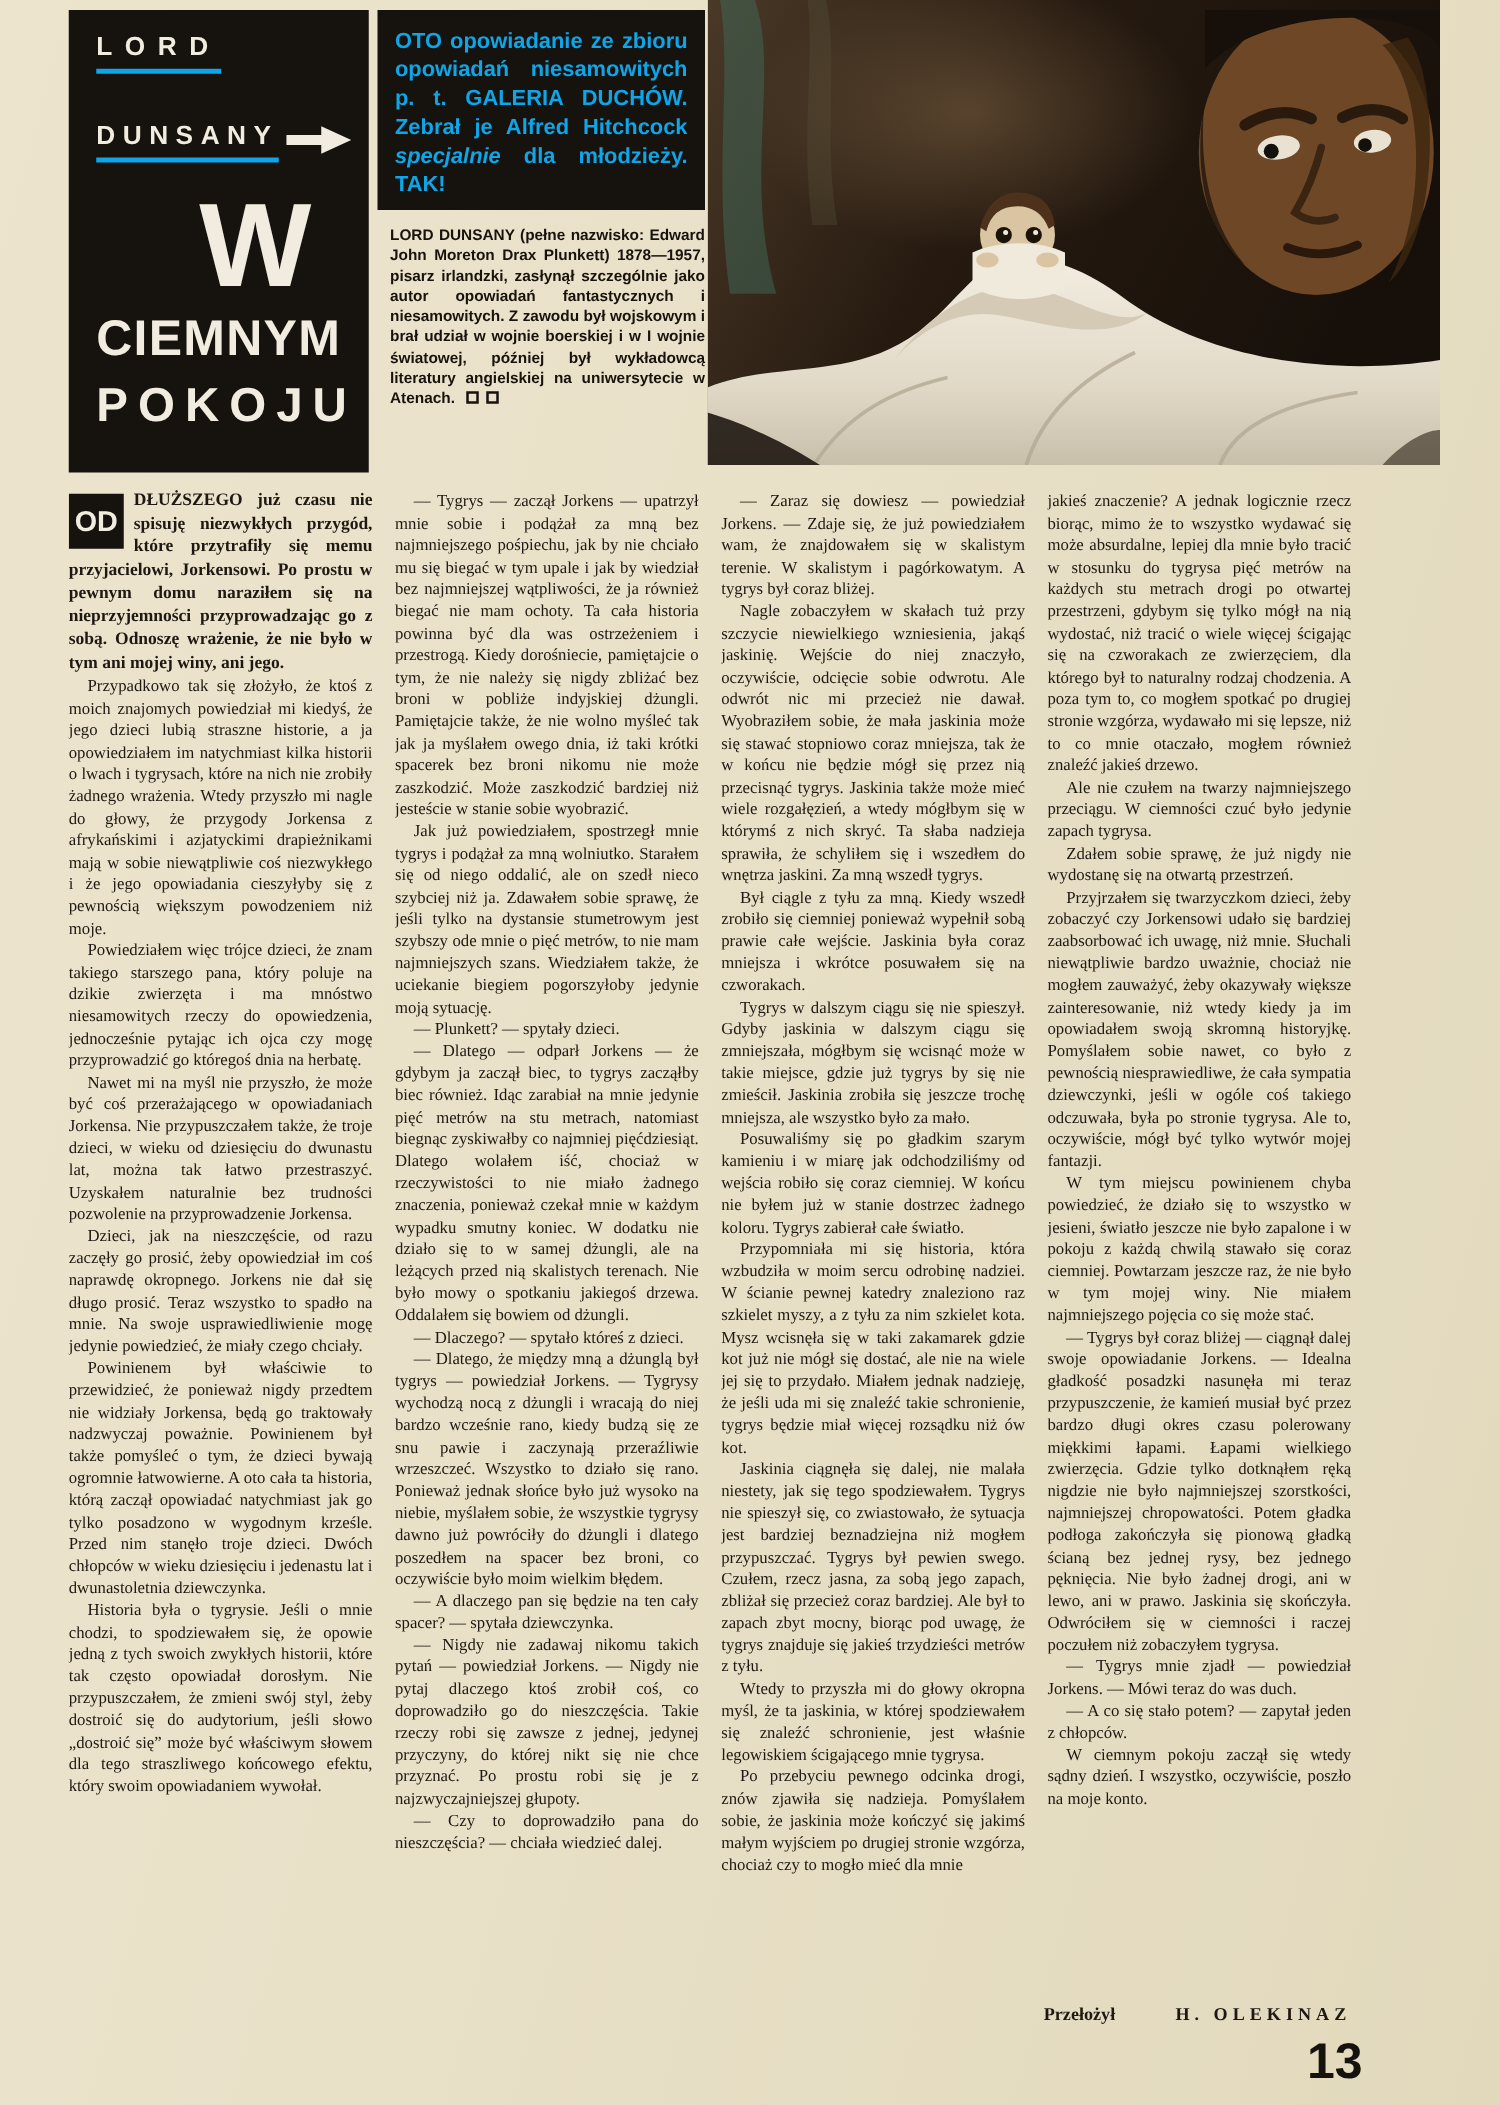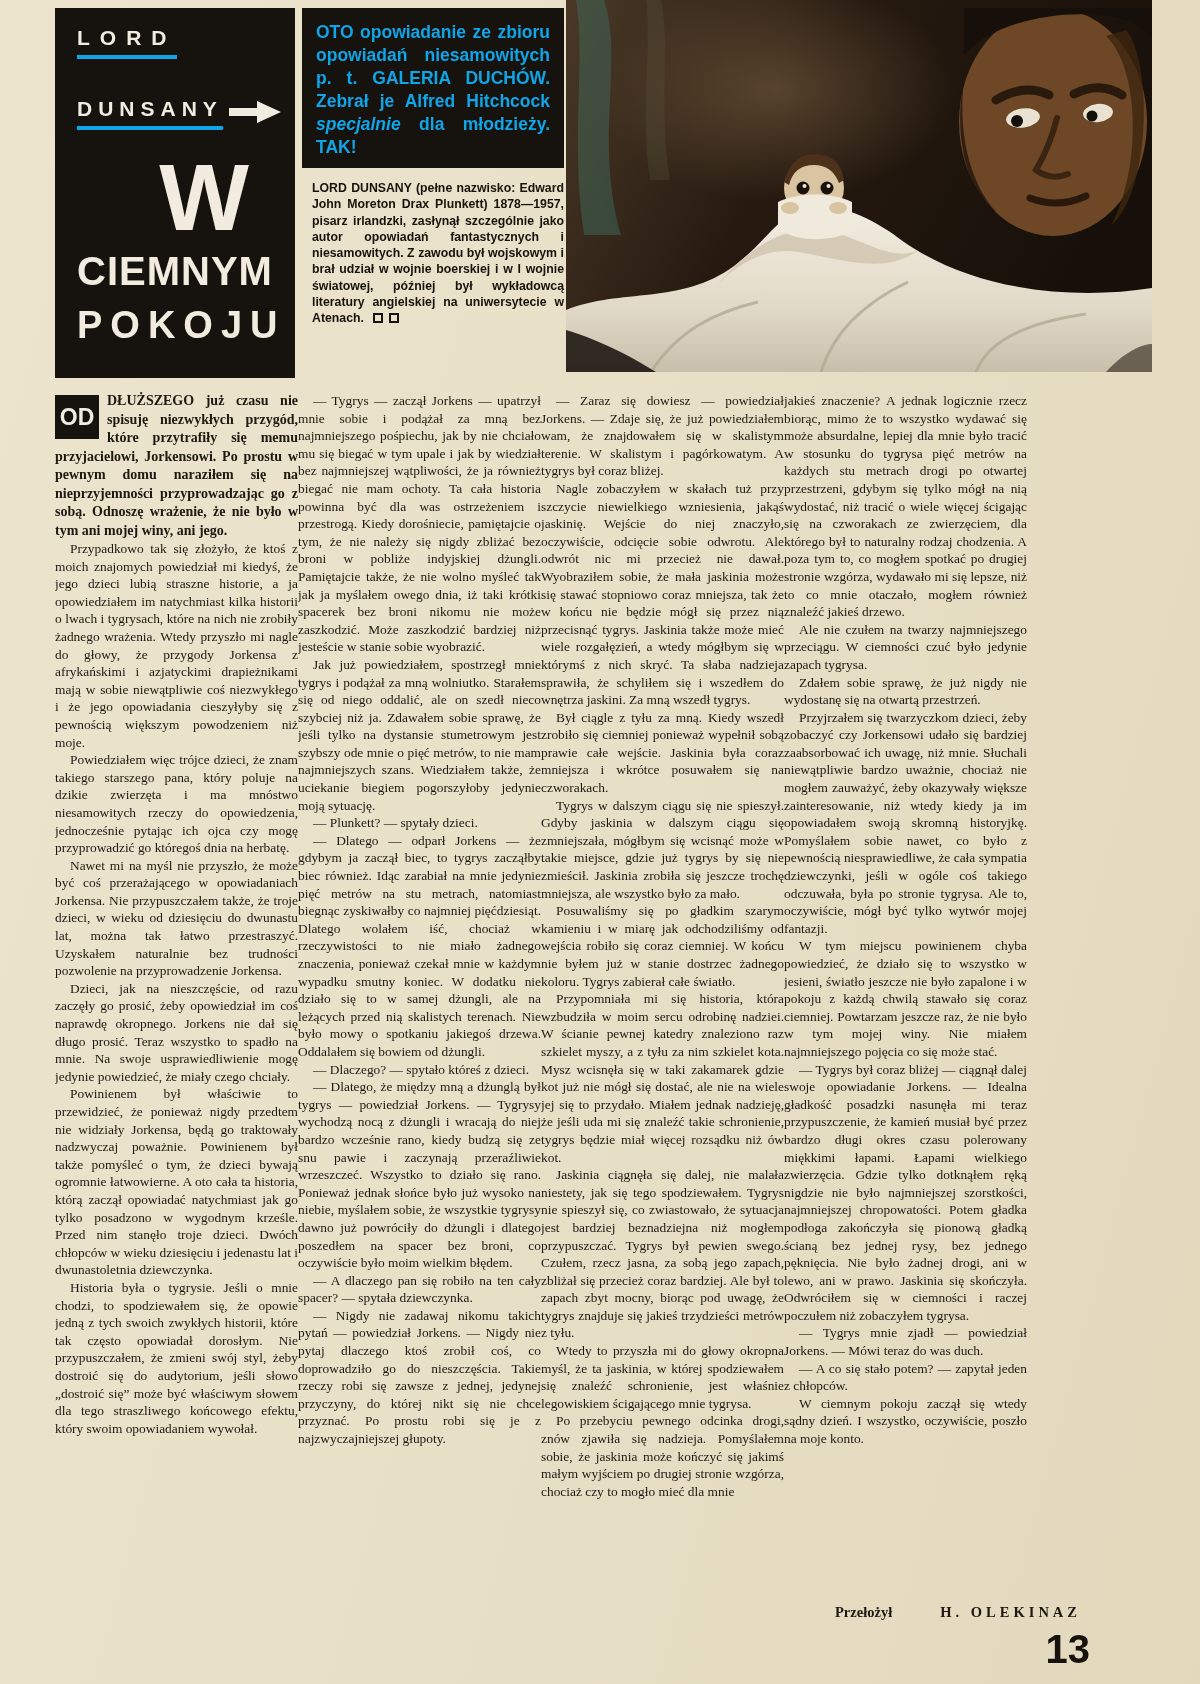--- a/index.html
+++ b/index.html
@@ -31,21 +31,21 @@
   
   .bio-box{position:absolute;left:312px;top:180px;width:252px;height:190px;
            font-family:"Liberation Sans",sans-serif;font-weight:bold;font-size:12.3px;
            line-height:16.3px;text-align:justify;color:#17130c;}
   .sq{display:inline-block;width:10px;height:10px;border:2px solid #17130c;margin-left:6px;vertical-align:-1px;}
 
   
   .illustration{position:absolute;left:566px;top:0;width:586px;height:372px;overflow:hidden;}
 
   
-  .columns{position:absolute;left:55px;top:392px;width:1026px;height:1244px;display:flex;}
+  .columns{position:absolute;left:55px;top:392px;width:1026px;height:1244px;display:flex;gap:18px;}
   .col{width:243px;flex:0 0 243px;overflow:hidden;max-height:1244px;}
   .col:last-child{max-height:1200px;}
   p.para{font-size:13.4px;line-height:17.6px;text-align:justify;text-indent:15px;}
   p.lead{font-weight:bold;font-size:14px;line-height:18.5px;text-indent:0;}
   p.cont{text-indent:0;}
   .dropcap{float:left;width:44px;height:44px;background:#16130f;color:#f1ecdf;
            font-family:"Liberation Sans",sans-serif;font-weight:bold;font-size:23px;
            line-height:44px;text-align:center;margin:3px 8px 2px 0;}
 
   
@@ -155,22 +155,23 @@
         <p class="para normal">Powinienem był właściwie to przewidzieć, że ponieważ nigdy przedtem nie widziały Jorkensa, będą go traktowały nadzwyczaj poważnie. Powinienem był także pomyśleć o tym, że dzieci bywają ogromnie łatwowierne. A oto cała ta historia, którą zaczął opowiadać natychmiast jak go tylko posadzono w wygodnym krześle. Przed nim stanęło troje dzieci. Dwóch chłopców w wieku dziesięciu i jedenastu lat i dwunastoletnia dziewczynka.</p>
         <p class="para normal">Historia była o tygrysie. Jeśli o mnie chodzi, to spodziewałem się, że opowie jedną z tych swoich zwykłych historii, które tak często opowiadał dorosłym. Nie przypuszczałem, że zmieni swój styl, żeby dostroić się do audytorium, jeśli słowo „dostroić się” może być właściwym słowem dla tego straszliwego końcowego efektu, który swoim opowiadaniem wywołał.</p>
       </div>
       <div class="col">
         <p class="para normal">— Tygrys — zaczął Jorkens — upatrzył mnie sobie i podążał za mną bez najmniejszego pośpiechu, jak by nie chciało mu się biegać w tym upale i jak by wiedział bez najmniejszej wątpliwości, że ja również biegać nie mam ochoty. Ta cała historia powinna być dla was ostrzeżeniem i przestrogą. Kiedy dorośniecie, pamiętajcie o tym, że nie należy się nigdy zbliżać bez broni w pobliże indyjskiej dżungli. Pamiętajcie także, że nie wolno myśleć tak jak ja myślałem owego dnia, iż taki krótki spacerek bez broni nikomu nie może zaszkodzić. Może zaszkodzić bardziej niż jesteście w stanie sobie wyobrazić.</p>
         <p class="para normal">Jak już powiedziałem, spostrzegł mnie tygrys i podążał za mną wolniutko. Starałem się od niego oddalić, ale on szedł nieco szybciej niż ja. Zdawałem sobie sprawę, że jeśli tylko na dystansie stumetrowym jest szybszy ode mnie o pięć metrów, to nie mam najmniejszych szans. Wiedziałem także, że uciekanie biegiem pogorszyłoby jedynie moją sytuację.</p>
         <p class="para normal">— Plunkett? — spytały dzieci.</p>
         <p class="para normal">— Dlatego — odparł Jorkens — że gdybym ja zaczął biec, to tygrys zacząłby biec również. Idąc zarabiał na mnie jedynie pięć metrów na stu metrach, natomiast biegnąc zyskiwałby co najmniej pięćdziesiąt. Dlatego wolałem iść, chociaż w rzeczywistości to nie miało żadnego znaczenia, ponieważ czekał mnie w każdym wypadku smutny koniec. W dodatku nie działo się to w samej dżungli, ale na leżących przed nią skalistych terenach. Nie było mowy o spotkaniu jakiegoś drzewa. Oddalałem się bowiem od dżungli.</p>
         <p class="para normal">— Dlaczego? — spytało któreś z dzieci.</p>
         <p class="para normal">— Dlatego, że między mną a dżunglą był tygrys — powiedział Jorkens. — Tygrysy wychodzą nocą z dżungli i wracają do niej bardzo wcześnie rano, kiedy budzą się ze snu pawie i zaczynają przeraźliwie wrzeszczeć. Wszystko to działo się rano. Ponieważ jednak słońce było już wysoko na niebie, myślałem sobie, że wszystkie tygrysy dawno już powróciły do dżungli i dlatego poszedłem na spacer bez broni, co oczywiście było moim wielkim błędem.</p>
-        <p class="para normal">— A dlaczego pan się robiło na ten cały spacer? — spytała dziewczynka.</p>
+        <p class="para normal">— A dlaczego pan się będzie na ten cały spacer? — spytała dziewczynka.</p>
         <p class="para normal">— Nigdy nie zadawaj nikomu takich pytań — powiedział Jorkens. — Nigdy nie pytaj dlaczego ktoś zrobił coś, co doprowadziło go do nieszczęścia. Takie rzeczy robi się zawsze z jednej, jedynej przyczyny, do której nikt się nie chce przyznać. Po prostu robi się je z najzwyczajniejszej głupoty.</p>
+        <p class="para normal">— Czy to doprowadziło pana do nieszczęścia? — chciała wiedzieć dalej.</p>
       </div>
       <div class="col">
         <p class="para normal">— Zaraz się dowiesz — powiedział Jorkens. — Zdaje się, że już powiedziałem wam, że znajdowałem się w skalistym terenie. W skalistym i pagórkowatym. A tygrys był coraz bliżej.</p>
         <p class="para normal">Nagle zobaczyłem w skałach tuż przy szczycie niewielkiego wzniesienia, jakąś jaskinię. Wejście do niej znaczyło, oczywiście, odcięcie sobie odwrotu. Ale odwrót nic mi przecież nie dawał. Wyobraziłem sobie, że mała jaskinia może się stawać stopniowo coraz mniejsza, tak że w końcu nie będzie mógł się przez nią przecisnąć tygrys. Jaskinia także może mieć wiele rozgałęzień, a wtedy mógłbym się w którymś z nich skryć. Ta słaba nadzieja sprawiła, że schyliłem się i wszedłem do wnętrza jaskini. Za mną wszedł tygrys.</p>
         <p class="para normal">Był ciągle z tyłu za mną. Kiedy wszedł zrobiło się ciemniej ponieważ wypełnił sobą prawie całe wejście. Jaskinia była coraz mniejsza i wkrótce posuwałem się na czworakach.</p>
         <p class="para normal">Tygrys w dalszym ciągu się nie spieszył. Gdyby jaskinia w dalszym ciągu się zmniejszała, mógłbym się wcisnąć może w takie miejsce, gdzie już tygrys by się nie zmieścił. Jaskinia zrobiła się jeszcze trochę mniejsza, ale wszystko było za mało.</p>
         <p class="para normal">Posuwaliśmy się po gładkim szarym kamieniu i w miarę jak odchodziliśmy od wejścia robiło się coraz ciemniej. W końcu nie byłem już w stanie dostrzec żadnego koloru. Tygrys zabierał całe światło.</p>
         <p class="para normal">Przypomniała mi się historia, która wzbudziła w moim sercu odrobinę nadziei. W ścianie pewnej katedry znaleziono raz szkielet myszy, a z tyłu za nim szkielet kota. Mysz wcisnęła się w taki zakamarek gdzie kot już nie mógł się dostać, ale nie na wiele jej się to przydało. Miałem jednak nadzieję, że jeśli uda mi się znaleźć takie schronienie, tygrys będzie miał więcej rozsądku niż ów kot.</p>
         <p class="para normal">Jaskinia ciągnęła się dalej, nie malała niestety, jak się tego spodziewałem. Tygrys nie spieszył się, co zwiastowało, że sytuacja jest bardziej beznadziejna niż mogłem przypuszczać. Tygrys był pewien swego. Czułem, rzecz jasna, za sobą jego zapach, zbliżał się przecież coraz bardziej. Ale był to zapach zbyt mocny, biorąc pod uwagę, że tygrys znajduje się jakieś trzydzieści metrów z tyłu.</p>
         <p class="para normal">Wtedy to przyszła mi do głowy okropna myśl, że ta jaskinia, w której spodziewałem się znaleźć schronienie, jest właśnie legowiskiem ścigającego mnie tygrysa.</p>

